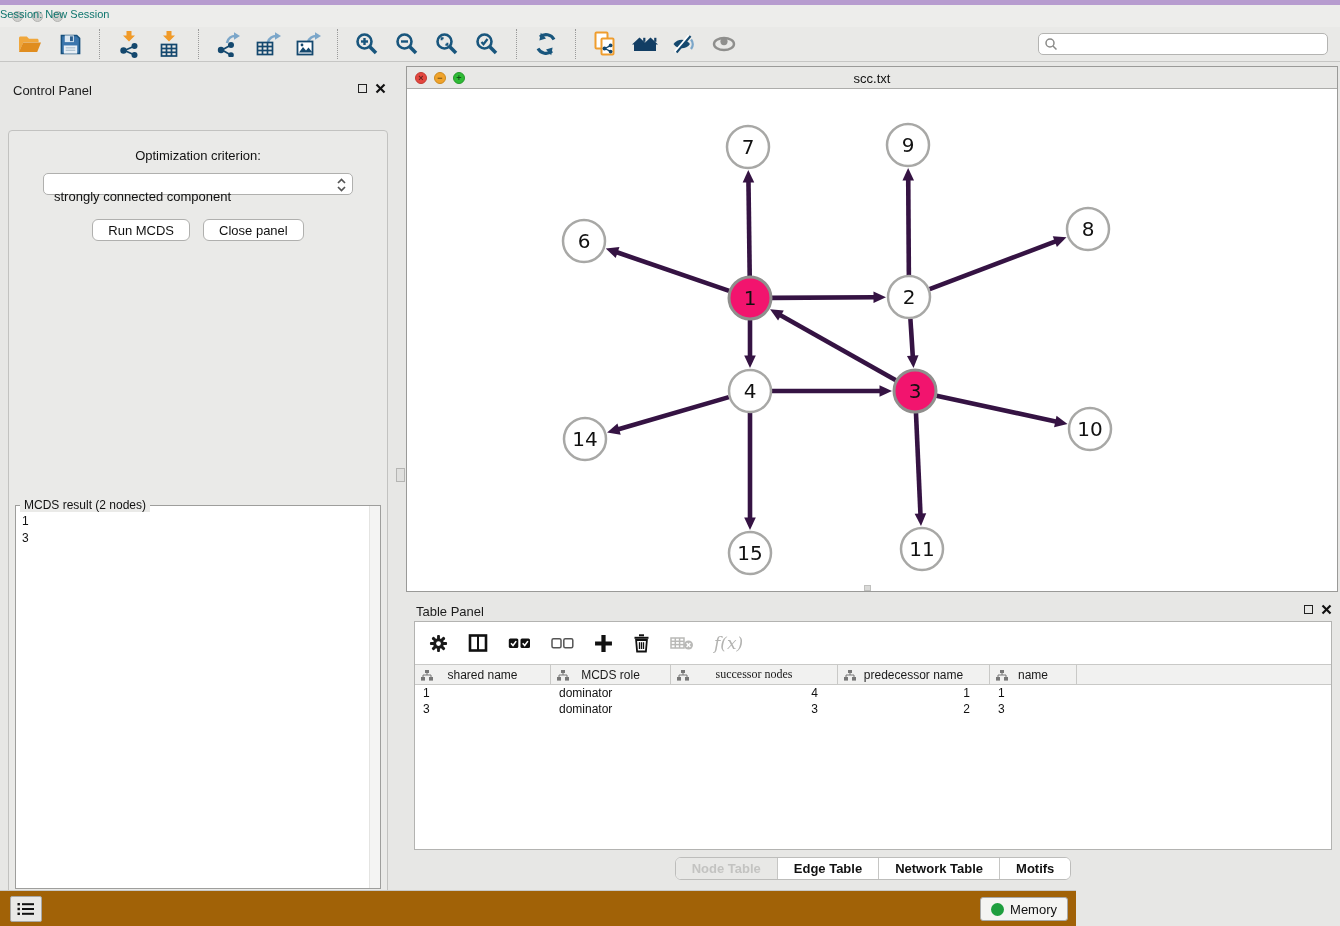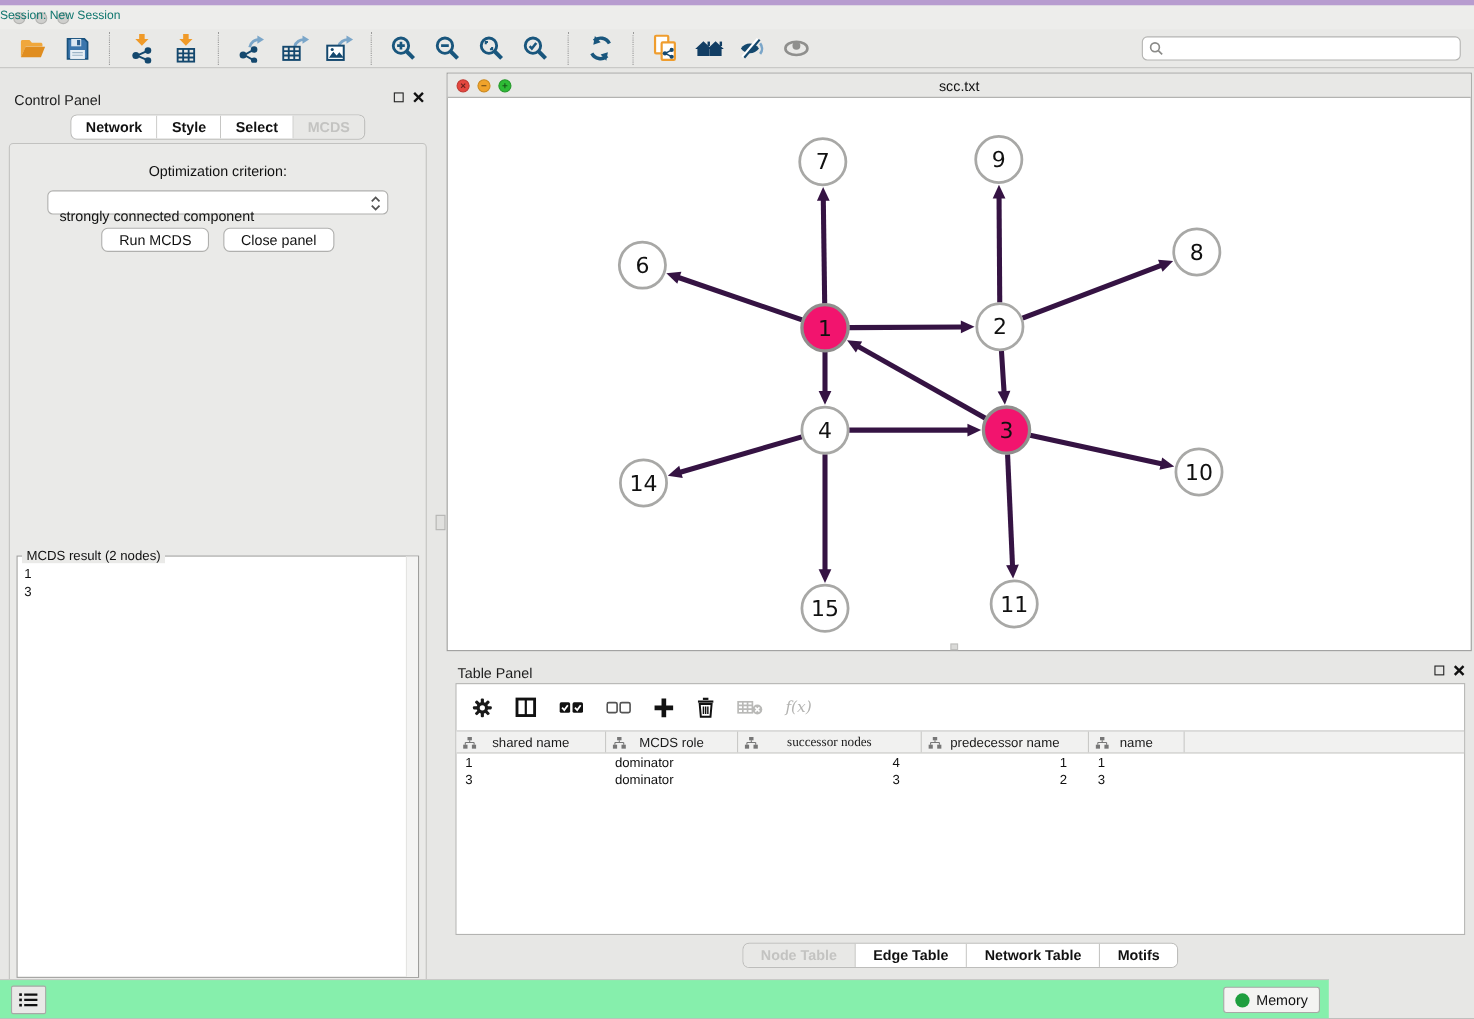--- a/index.html
+++ b/index.html
@@ -35,21 +35,21 @@
              border-right:1px solid #c6c6c4; cursor:default; }
   .seg-tab:last-child { border-right:none; }
   .seg-tab.active { background:#e8e8e6; color:#c3c3c1; }
 
   .cp-body { position:absolute; left:8px; right:8px; top:56px; bottom:8px; background:#eaeae8;
              border:1px solid #c2c2c0; border-radius:4px; }
   .opt-label { text-align:center; margin-top:17px; font-size:13px; color:#111; }
   .combo { position:relative; width:310px; height:22px; margin:10px auto 0; background:#fff;
            border:1px solid #b0b0ae; border-radius:5px; font-size:13px; padding:15px 22px 0 10px; color:#111; }
   .combo-arrows { position:absolute; right:5px; top:3px; }
-  .btn-row { display:flex; justify-content:center; gap:13px; margin-top:12px; }
+  .btn-row { display:flex; justify-content:center; gap:13px; margin-top:24px; }
   .mac-btn { font-size:13px; color:#111; background:#fff; border:1px solid #b0b0ae; border-radius:6px;
              padding:2px 15px; height:22px; }
 
   .result-box { position:absolute; left:6px; right:6px; top:374px; bottom:4px; border:1px solid #9e9e9c; background:#fff; }
   .result-legend { position:absolute; top:-8px; left:4px; background:#eaeae8; padding:0 4px; font-size:12px; color:#111; }
   .result-items { padding:7px 0 0 6px; font-size:12px; color:#111; line-height:17px; }
   .result-scroll { position:absolute; right:0; top:0; bottom:0; width:11px; background:#f4f4f3; border-left:1px solid #e4e4e2; }
 
   .splitter-handle { position:absolute; left:396px; top:468px; width:9px; height:14px; background:#e0e0de; border:1px solid #b5b5b3; }
 
@@ -64,35 +64,35 @@
   .tl.yellow { background:#f0a32b; border:1px solid #cc8a1e; }
   .tl.green { background:#2ebb35; border:1px solid #25982b; }
   .net-canvas { position:absolute; left:0; top:22px; right:0; bottom:0; overflow:hidden; }
   .resize-dot { position:absolute; bottom:0; left:457px; width:7px; height:6px; background:#dadad8; border:1px solid #c0c0be; }
 
   
   .table-panel { position:absolute; left:406px; top:595px; width:934px; height:293px; }
   .tp-inner { position:absolute; left:8px; right:8px; top:26px; bottom:38px; background:#fff; border:1px solid #b3b3b1; }
   .tp-toolbar { height:42px; display:flex; align-items:center; gap:20px; padding-left:14px; }
   .tp-tool { display:flex; align-items:center; justify-content:center; }
-  .fx-label { font-family:"DejaVu Serif", serif; font-style:italic; font-size:14px; color:#b3b3b1; }
+  .fx-label { font-family:"DejaVu Serif", serif; font-style:italic; font-size:17px; color:#b3b3b1; }
   .thead { display:flex; height:21px; background:#f1f1f0; border-top:1px solid #c9c9c7; border-bottom:1px solid #c9c9c7; }
   .th { position:relative; border-right:1px solid #c9c9c7; display:flex; align-items:center; justify-content:center;
         font-size:12px; color:#1a1a1a; }
   .th .tree-ic { position:absolute; left:6px; top:5px; }
   .tr { display:flex; height:16px; }
   .td { font-size:12px; color:#111; overflow:hidden; white-space:nowrap; padding-top:1px; }
   .td.left { padding-left:8px; text-align:left; }
   .td.right { padding-right:20px; text-align:right; }
 
   .tp-tabs { position:absolute; left:0; right:0; bottom:8px; display:flex; justify-content:center; }
   .tp-tabs .seg-tab { padding:3px 16px; }
 
   
-  .status-bar { position:absolute; left:0; top:890px; width:1208px; height:36px; background:#86efac; border-top:1px solid #c9c9c7; }
+  .status-bar { position:absolute; left:0; top:890px; width:1076px; height:36px; background:#a16207; border-top:1px solid #c9c9c7; }
   .list-btn { position:absolute; left:10px; top:5px; width:32px; height:26px; border:1px solid #a8a8a6; border-radius:2px;
               background:#e9e9e7; display:flex; align-items:center; justify-content:center; }
   .memory-btn { position:absolute; right:8px; top:6px; height:24px; border:1px solid #a8a8a6; border-radius:3px;
                 background:#f4f4f2; display:flex; align-items:center; gap:6px; padding:0 10px; font-size:13px; color:#111; }
   .mem-dot { width:13px; height:13px; border-radius:50%; background:#1e9e3e; }
 </style>
 </head>
 <body>
 
 <div class="app">
@@ -285,28 +285,20 @@
       <span class="panel-btns">
         <span class="float-box"></span>
         <svg width="11" height="11" viewBox="0 0 11 11">
             <g stroke="#111" stroke-width="2.2">
               <line x1="1.5" y1="1.5" x2="9.5" y2="9.5"></line>
               <line x1="9.5" y1="1.5" x2="1.5" y2="9.5"></line>
             </g>
           </svg>
       </span>
     </div>
-    <div class="seg-tabs">
-        <div class="seg-row">
-          <span class="seg-tab">Network</span>
-          <span class="seg-tab">Style</span>
-          <span class="seg-tab">Select</span>
-          <span class="seg-tab active">MCDS</span>
-        </div>
-      </div>
 
     <div class="cp-body">
       <div class="opt-label">Optimization criterion:</div>
       <div class="combo">
         <span>strongly connected component</span>
         <span class="combo-arrows">
           <svg width="11" height="16" viewBox="0 0 11 16">
               <g fill="none" stroke="#555" stroke-width="1.7">
                 <path d="M2 6l3.5-3.5L9 6"></path>
                 <path d="M2 10l3.5 3.5L9 10"></path>

